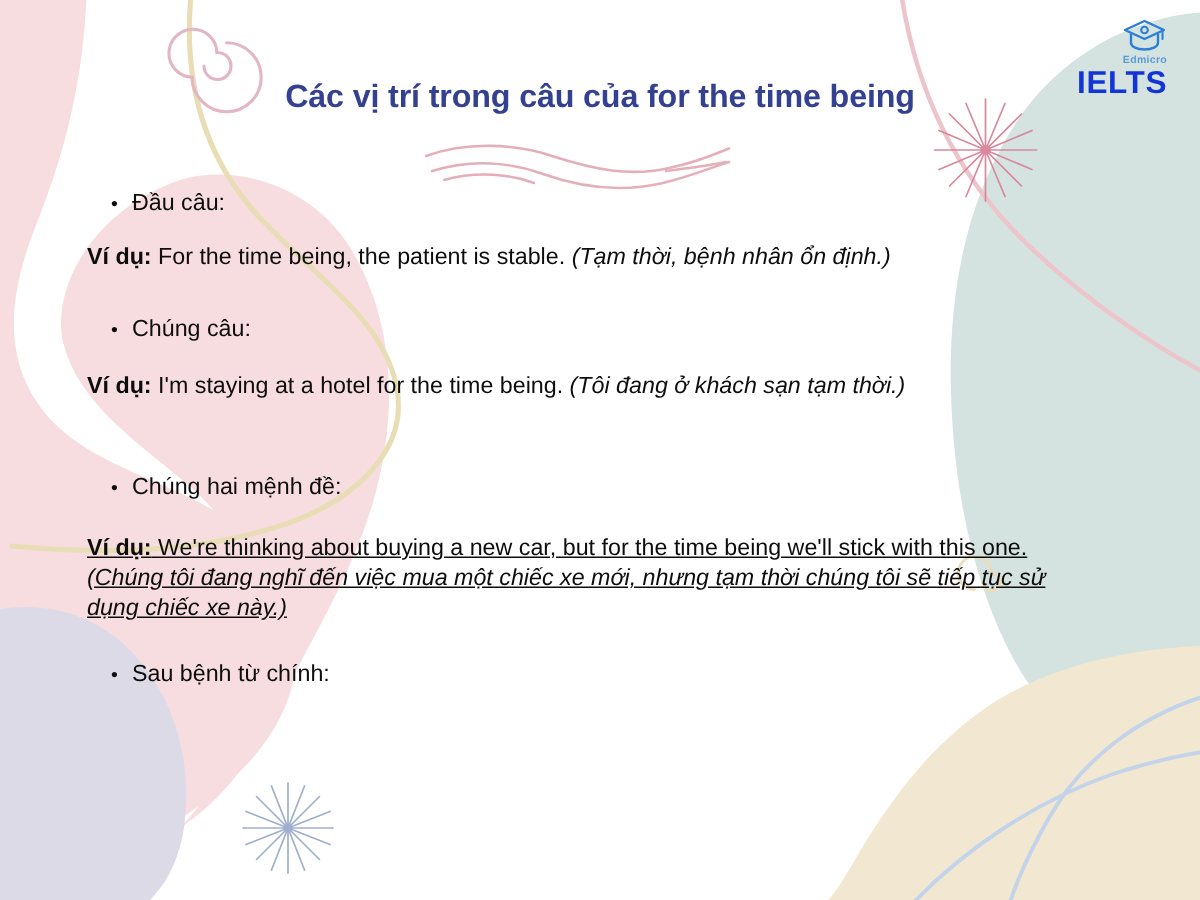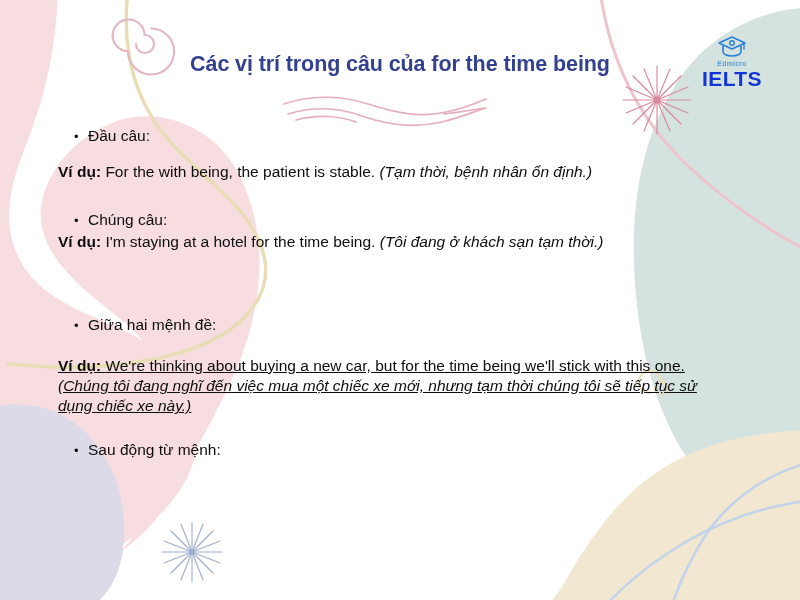--- a/index.html
+++ b/index.html
@@ -44,23 +44,23 @@
     font-size: 21.5px;
     font-weight: bold;
     color: #334190;
     letter-spacing: -0.1px;
     white-space: nowrap;
   }
   
   #logo {
     position: absolute;
     right: 22px;
-    top: 35px;
+    top: 12px;
     width: 92px;
-    text-align: center;
+    text-align: right;
     line-height: 1;
   }
   #logo .cap {
     display: block;
     height: 24px;
     margin-bottom: 1px;
   }
   #logo .brand {
     display: block;
     font-size: 7px;
@@ -236,43 +236,43 @@
     </div>
 
     <div class="slide-title">Các vị trí trong câu của for the time being</div>
 
     <div class="bullet-row" style="left:74px; top:126px;">
       <span class="bullet-dot">•</span>
       <span>Đầu câu:</span>
     </div>
     <div class="example" style="top:162px;">
       <span class="lead">Ví dụ:</span>
-      <span>For the with being, the patient is stable.</span>
+      <span>For the time being, the patient is stable.</span>
       <span class="vn">(Tạm thời, bệnh nhân ổn định.)</span>
     </div>
 
     <div class="bullet-row" style="left:74px; top:210px;">
       <span class="bullet-dot">•</span>
       <span>Chúng câu:</span>
     </div>
-    <div class="example" style="top:232px; width:642px;">
+    <div class="example" style="top:248px; width:642px;">
       <span class="lead">Ví dụ:</span>
       <span>I'm staying at a hotel for the time being.</span>
       <span class="vn">(Tôi đang ở khách sạn tạm thời.)</span>
     </div>
 
     <div class="bullet-row" style="left:74px; top:315px;">
       <span class="bullet-dot">•</span>
-      <span>Giữa hai mệnh đề:</span>
+      <span>Chúng hai mệnh đề:</span>
     </div>
     <div class="example" style="top:356px; width:652px;text-decoration:underline;">
       <span class="lead">Ví dụ:</span>
       <span>We're thinking about buying a new car, but for the time being we'll stick with this one.</span>
       <span class="vn">(Chúng tôi đang nghĩ đến việc mua một chiếc xe mới, nhưng tạm thời chúng tôi sẽ tiếp tục sử dụng chiếc xe này.)</span>
     </div>
 
     <div class="bullet-row" style="left:74px; top:440px;">
       <span class="bullet-dot">•</span>
-      <span>Sau động từ mệnh:</span>
+      <span>Sau bệnh từ chính:</span>
     </div>
 
   </div>
 </div>
 
 </body></html>

